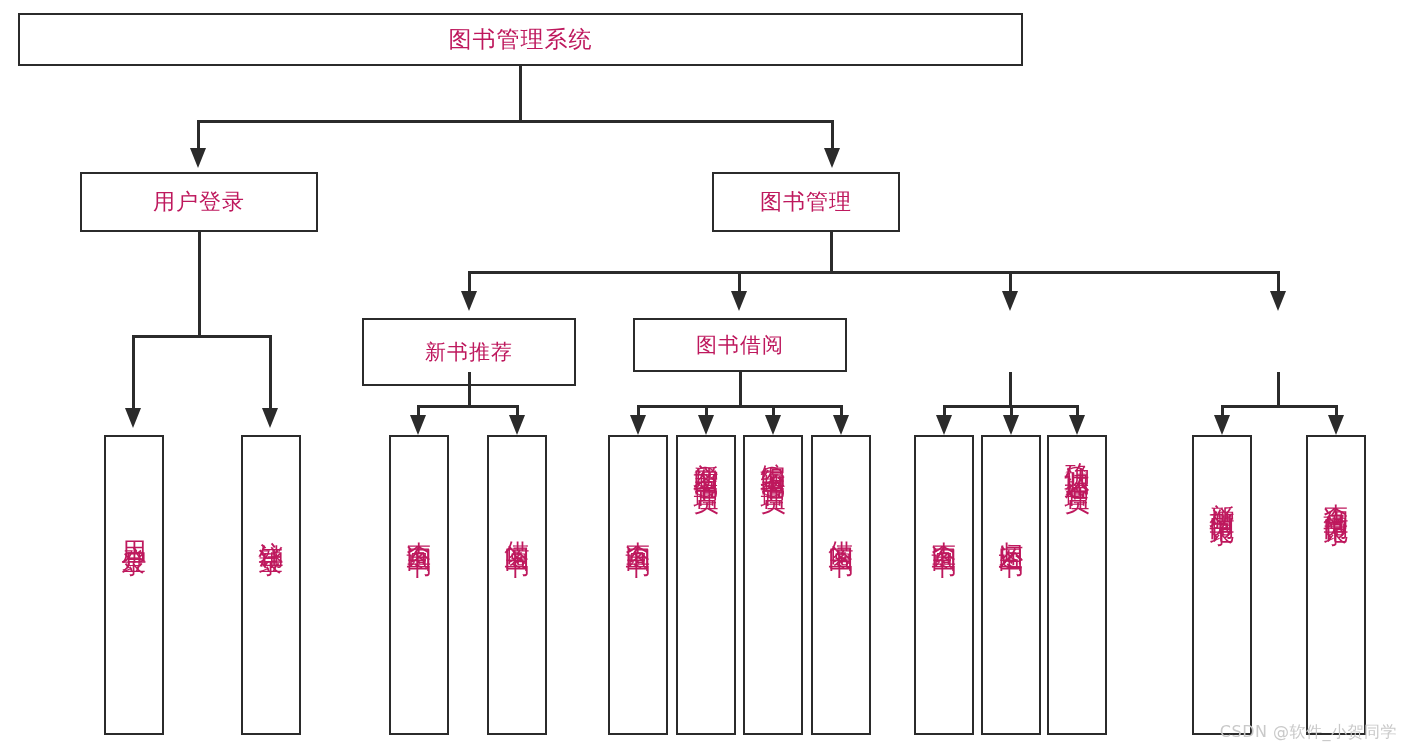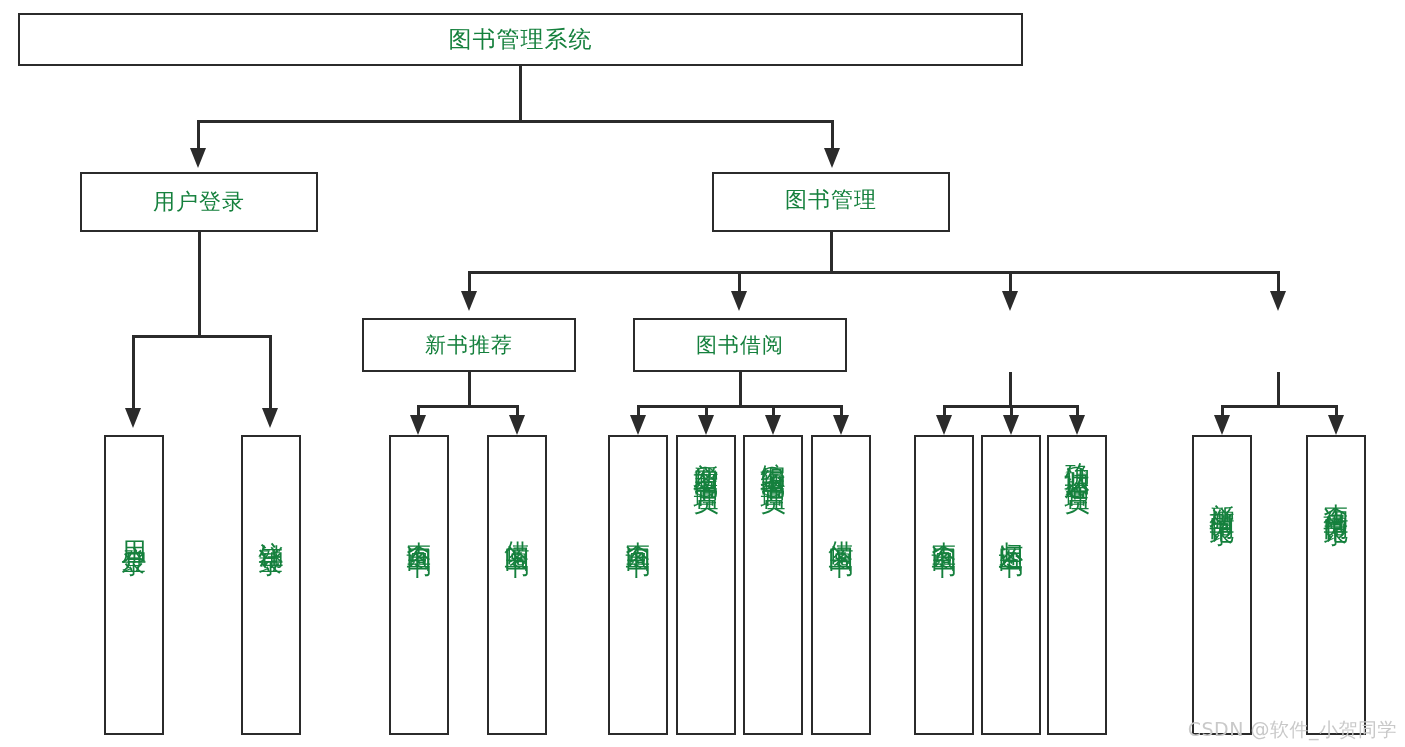--- a/index.html
+++ b/index.html
@@ -19,21 +19,21 @@
   .node{
     position:absolute;
     box-sizing:border-box;
     background:#ffffff;
     border:2px solid #2b2b2b;
     display:flex;
     align-items:center;
     justify-content:center;
   }
   .node .label{
-    color:#15803d;
+    color:#be185d;
     font-size:22px;
     line-height:1.15;
     letter-spacing:1px;
     white-space:nowrap;
     user-select:none;
   }
   .node.root .label{font-size:23px;}
   .node.lvl1 .label{font-size:22px;}
   .node.lvl2 .label{font-size:21px;}
 
@@ -64,21 +64,21 @@
     width:0;height:0;
     border-left:8px solid transparent;
     border-right:8px solid transparent;
     border-top:20px solid #2b2b2b;
   }
   
   #watermark{
     position:absolute;
     right:8px;
     bottom:4px;
-    font-size:19px;
+    font-size:16px;
     color:#c9c9c9;
     letter-spacing:0.5px;
     white-space:nowrap;
     user-select:none;
   }
 </style>
 </head>
 <body>
 
 <div id="canvas">
@@ -91,21 +91,21 @@
   <div class="ln h" style="left:197px; top:120px; width:637px; height:3px;"></div>
   <div class="ln v" style="left:197px; top:120px; width:3px; height:30px;"></div>
   <div class="ln v" style="left:831px; top:120px; width:3px; height:30px;"></div>
   <div class="arrow" style="left:190px; top:148px;"></div>
   <div class="arrow" style="left:824px; top:148px;"></div>
 
   <div class="node lvl1" style="left:80px; top:172px; width:238px; height:60px;">
     <span class="label">用户登录</span>
   </div>
 
-  <div class="node lvl1" style="left:712px; top:172px; width:238px; height:60px;font-family:Liberation Mono, monospace;">
+  <div class="node lvl1" style="left:712px; top:172px; width:188px; height:60px;">
     <span class="label">图书管理</span>
   </div>
 
   <div class="ln v" style="left:198px; top:232px; width:3px; height:105px;"></div>
   <div class="ln h" style="left:132px; top:335px; width:140px; height:3px;"></div>
   <div class="ln v" style="left:132px; top:335px; width:3px; height:75px;"></div>
   <div class="ln v" style="left:269px; top:335px; width:3px; height:75px;"></div>
   <div class="arrow" style="left:125px; top:408px;"></div>
   <div class="arrow" style="left:262px; top:408px;"></div>
 
@@ -113,21 +113,21 @@
   <div class="ln h" style="left:468px; top:271px; width:812px; height:3px;"></div>
   <div class="ln v" style="left:468px; top:271px; width:3px; height:22px;"></div>
   <div class="ln v" style="left:738px; top:271px; width:3px; height:22px;"></div>
   <div class="ln v" style="left:1009px; top:271px; width:3px; height:22px;"></div>
   <div class="ln v" style="left:1277px; top:271px; width:3px; height:22px;"></div>
   <div class="arrow" style="left:461px; top:291px;"></div>
   <div class="arrow" style="left:731px; top:291px;"></div>
   <div class="arrow" style="left:1002px; top:291px;"></div>
   <div class="arrow" style="left:1270px; top:291px;"></div>
 
-  <div class="node lvl2" style="left:362px; top:318px; width:214px; height:54px;">
+  <div class="node lvl2" style="left:362px; top:318px; width:214px; height:68px;">
     <span class="label">新书推荐</span>
   </div>
   <div class="node lvl2" style="left:633px; top:318px; width:214px; height:54px;text-align:center;">
     <span class="label">图书借阅</span>
   </div>
 
   <div class="ln v" style="left:468px; top:372px; width:3px; height:36px;"></div>
   <div class="ln h" style="left:417px; top:405px; width:102px; height:3px;"></div>
   <div class="ln v" style="left:417px; top:405px; width:3px; height:12px;"></div>
   <div class="ln v" style="left:516px; top:405px; width:3px; height:12px;"></div>

